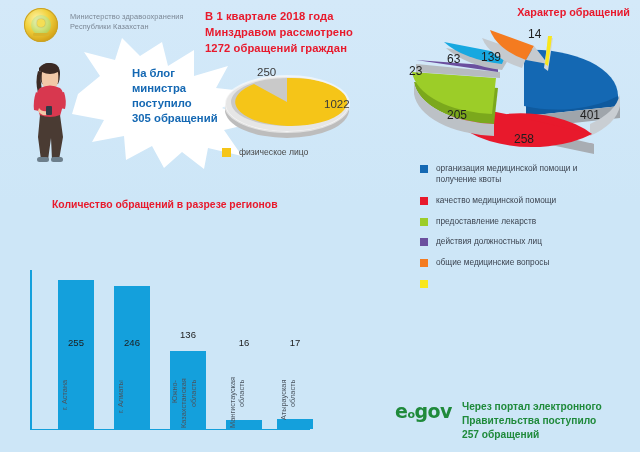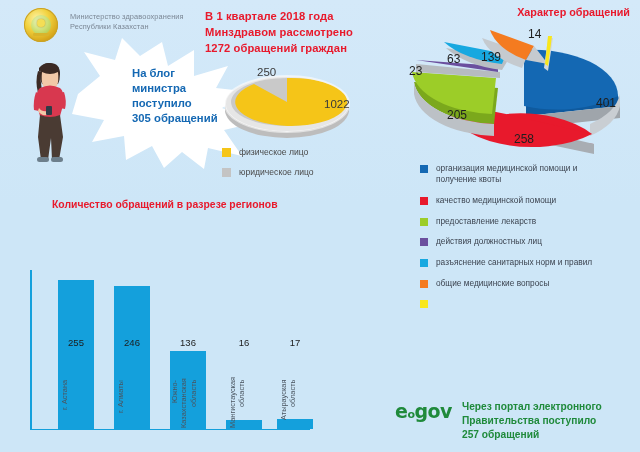--- a/index.html
+++ b/index.html
@@ -48,21 +48,21 @@
   .legend2{position:absolute;left:222px;top:147px;width:130px;}
   .legend2 .row{display:flex;align-items:center;margin-bottom:10px;}
   .legend2 .sw{width:9px;height:9px;margin-right:8px;flex:0 0 auto;}
   .legend2 .tx{font-size:8.6px;color:#4a4a4a;}
 
   
   .rtitle{position:absolute;left:430px;top:6px;width:200px;text-align:right;
     color:#e8192c;font-weight:bold;font-size:10.8px;}
   .pie3{position:absolute;left:398px;top:20px;width:242px;height:150px;}
   .pie3 .v{position:absolute;font-size:12px;color:#1f1f1f;}
-  .pie3 .v.v401{left:182px;top:76px;margin-left:16px;}
+  .pie3 .v.v401{left:182px;top:88px;}
   .pie3 .v.v258{left:116px;top:112px;}
   .pie3 .v.v205{left:49px;top:88px;}
   .pie3 .v.v23{left:11px;top:44px;}
   .pie3 .v.v63{left:49px;top:32px;text-align:right;}
   .pie3 .v.v139{left:83px;top:30px;}
   .pie3 .v.v14{left:130px;top:7px;}
 
   .legend3{position:absolute;left:420px;top:163px;width:200px;}
   .legend3 .row{display:flex;align-items:flex-start;margin-bottom:9.5px;}
   .legend3 .sw{width:8px;height:8px;margin:2px 8px 0 0;flex:0 0 auto;}
@@ -150,24 +150,20 @@
     </svg>
     <div class="lbl a">250</div>
     <div class="lbl b">1022</div>
   </div>
 
   <div class="legend2">
     <div class="row">
       <span class="sw" style="background:#f5c518"></span>
       <span class="tx">физическое лицо</span>
     </div>
-    <div class="row">
-      <span class="sw" style="background:#c4c4c4"></span>
-      <span class="tx">юридическое лицо</span>
-    </div>
   </div>
 
   <div class="rtitle">Характер обращений</div>
 
   <div class="pie3">
     <svg width="242" height="150" viewBox="0 0 242 150">
 
       <g>
         <path d="M128 96 L128 40 A86 46 0 0 1 222 86 Z" fill="#0f5a9e"></path>
         <path d="M128 96 L222 86 l0 12 L128 108 Z" fill="#9fa5ab"></path>
@@ -230,24 +226,20 @@
     </div>
     <div class="row">
       <span class="sw" style="background:#9ccd28"></span>
       <span class="tx">предоставление лекарств</span>
     </div>
     <div class="row">
       <span class="sw" style="background:#6b4f9e"></span>
       <span class="tx">действия должностных лиц</span>
     </div>
     <div class="row">
-      <span class="sw" style="background:#17a8e0"></span>
-      <span class="tx">разъяснение санитарных норм и правил</span>
-    </div>
-    <div class="row">
       <span class="sw" style="background:#f47b20"></span>
       <span class="tx">общие медицинские вопросы</span>
     </div>
     <div class="row">
       <span class="sw" style="background:#f8e71c"></span>
     </div>
   </div>
 
   <div class="btitle">Количество обращений в разрезе регионов</div>
   <div class="bchart">
@@ -255,21 +247,21 @@
     <div class="axis-b"></div>
 
     <div class="bar" style="left:28px;height:149px;"></div>
     <div class="bar" style="left:84px;height:143px;"></div>
     <div class="bar" style="left:140px;height:78px;"></div>
     <div class="bar" style="left:196px;height:9px;"></div>
     <div class="bar" style="left:247px;height:10px;"></div>
 
     <div class="bval" style="left:28px;top:122px;">255</div>
     <div class="bval" style="left:84px;top:122px;">246</div>
-    <div class="bval" style="left:140px;top:122px;text-align:center;">136</div>
+    <div class="bval" style="left:140px;top:114px;text-align:center;">136</div>
     <div class="bval" style="left:196px;top:122px;">16</div>
     <div class="bval" style="left:247px;top:122px;">17</div>
 
     <div class="bcat" style="left:30px;top:165px;height:48px;">г. Астана</div>
     <div class="bcat" style="left:86px;top:165px;height:48px;">г. Алматы</div>
     <div class="bcat" style="left:140px;top:165px;height:48px;width:36px;">Южно-Казахстанская область</div>
     <div class="bcat" style="left:198px;top:165px;height:48px;width:34px;">Мангистауская область</div>
     <div class="bcat" style="left:249px;top:165px;height:48px;width:34px;">Атырауская область</div>
   </div>
 

